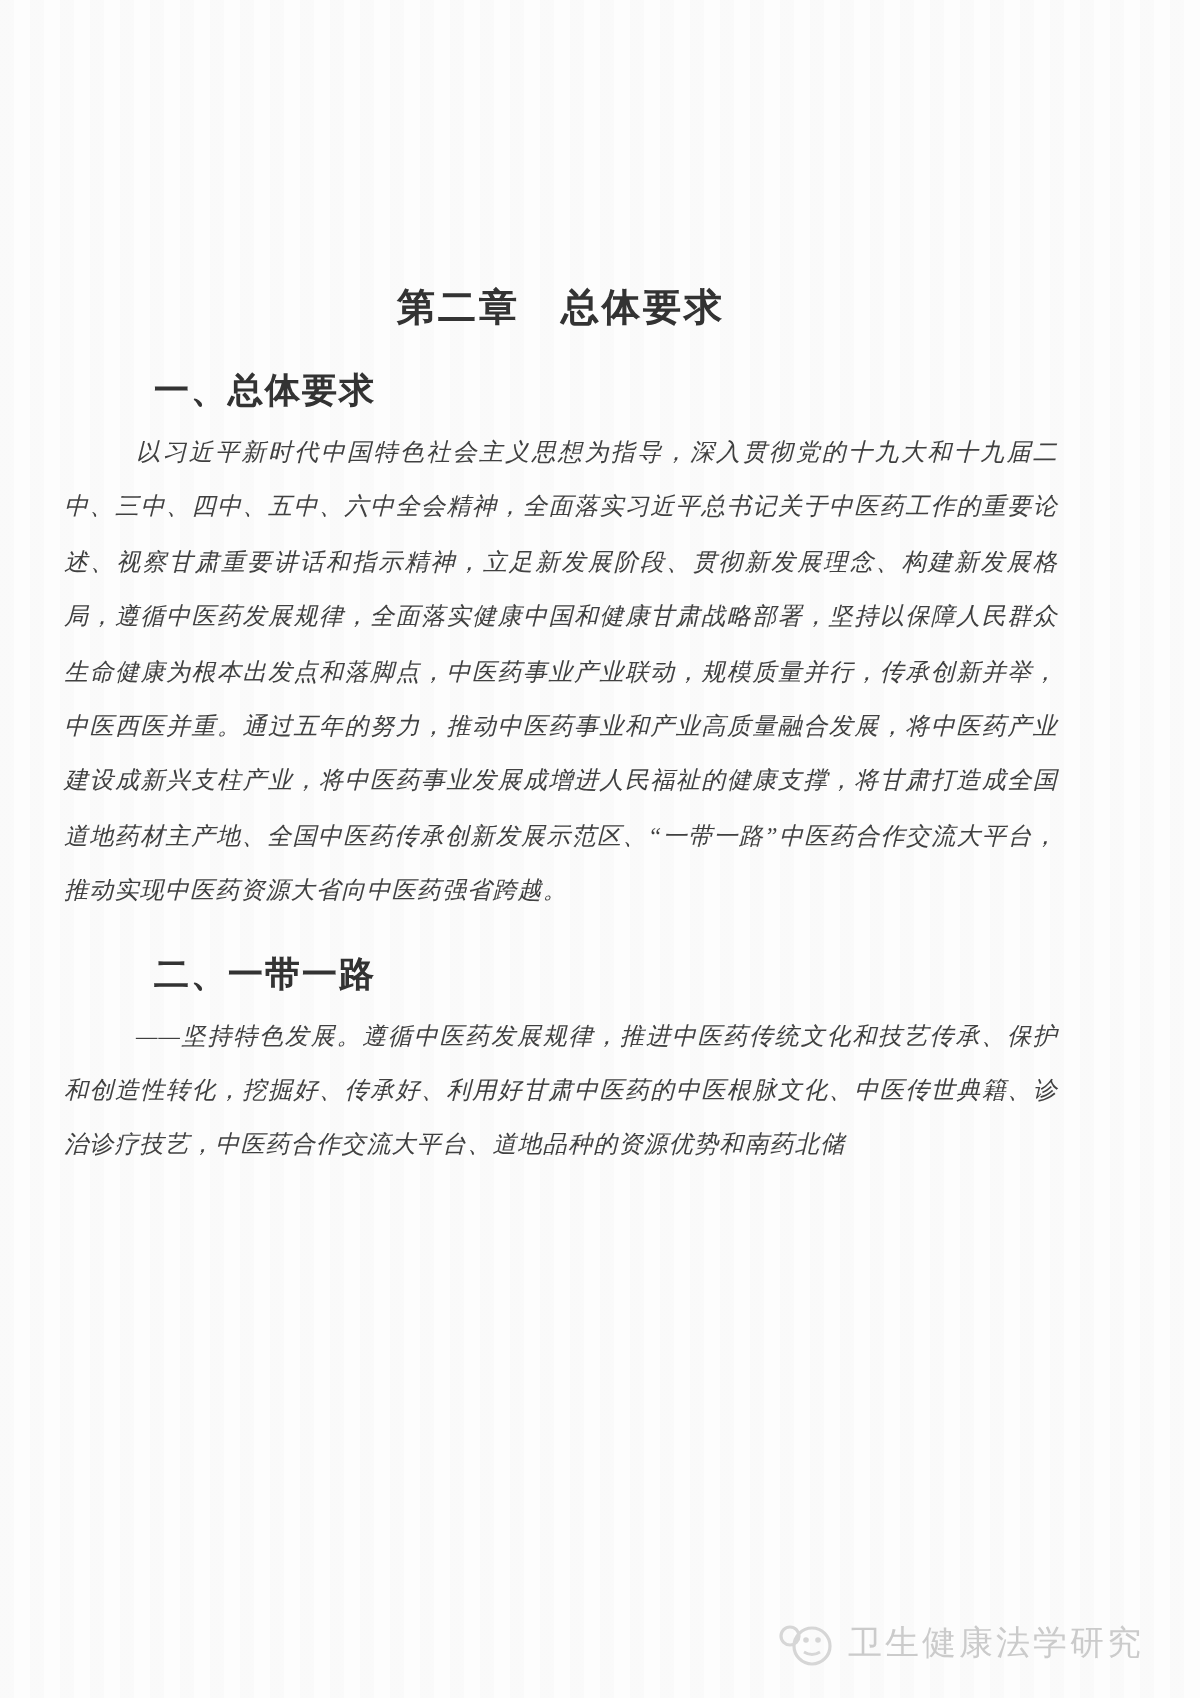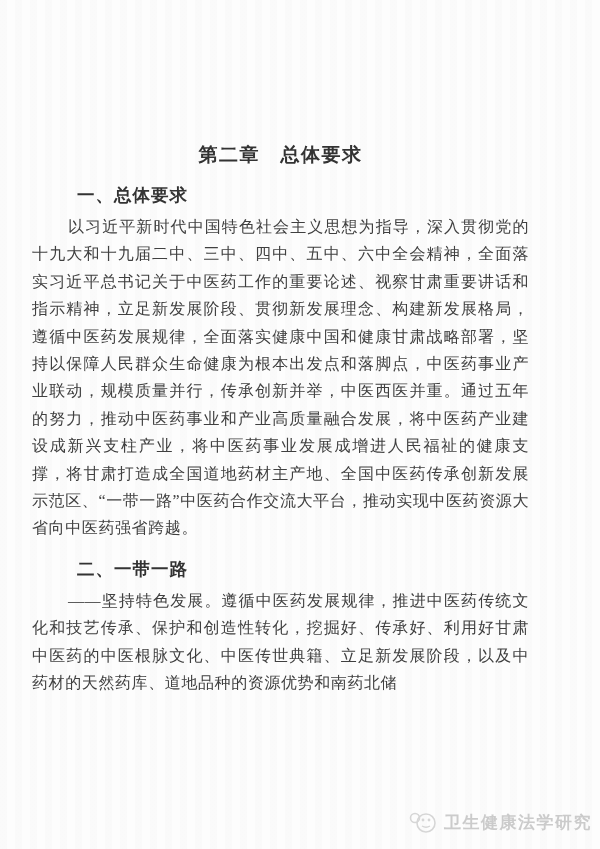--- a/index.html
+++ b/index.html
@@ -36,43 +36,43 @@
     text-indent: 45px;
     font-family: "Liberation Sans", "DejaVu Sans", sans-serif;
     font-weight: 700;
     font-size: 17.5px;
     line-height: 20px;
     letter-spacing: 1px;
     color: #333333;
   }
   .body-paragraph {
     margin: 0;
-    font-size: 16px;
+    font-size: 12px;
     line-height: 27.4px;
     letter-spacing: 0.6px;
     color: #404040;
     text-align: justify;
     text-justify: inter-character;
     text-indent: 36px;
     word-break: break-all;
     overflow-wrap: anywhere;
+    font-style: italic;
   }
   .watermark {
     position: absolute;
-    right: 8px;
+    right: 28px;
     bottom: 15px;
     display: flex;
-    align-items: center;
+    align-items: flex-start;
     gap: 6px;
     color: #cbcbcb;
     font-size: 17px;
     letter-spacing: 1.5px;
     font-family: "Liberation Sans", "DejaVu Sans", sans-serif;
     user-select: none;
-    font-weight: bold;
   }
   .wm-logo {
     display: inline-block;
     width: 30px;
     height: 24px;
   }
   .wm-logo svg { display: block; }
 </style>
 </head>
 <body>
@@ -81,21 +81,21 @@
 
   <h1 class="chapter-title">第二章　总体要求</h1>
 
   <section>
     <h2 class="section-heading">一、总体要求</h2>
     <p class="body-paragraph">以习近平新时代中国特色社会主义思想为指导，深入贯彻党的十九大和十九届二中、三中、四中、五中、六中全会精神，全面落实习近平总书记关于中医药工作的重要论述、视察甘肃重要讲话和指示精神，立足新发展阶段、贯彻新发展理念、构建新发展格局，遵循中医药发展规律，全面落实健康中国和健康甘肃战略部署，坚持以保障人民群众生命健康为根本出发点和落脚点，中医药事业产业联动，规模质量并行，传承创新并举，中医西医并重。通过五年的努力，推动中医药事业和产业高质量融合发展，将中医药产业建设成新兴支柱产业，将中医药事业发展成增进人民福祉的健康支撑，将甘肃打造成全国道地药材主产地、全国中医药传承创新发展示范区、“一带一路”中医药合作交流大平台，推动实现中医药资源大省向中医药强省跨越。</p>
   </section>
 
   <section>
     <h2 class="section-heading">二、一带一路</h2>
-    <p class="body-paragraph">——坚持特色发展。遵循中医药发展规律，推进中医药传统文化和技艺传承、保护和创造性转化，挖掘好、传承好、利用好甘肃中医药的中医根脉文化、中医传世典籍、立足新发展阶段，以及中药材的天然药库、道地品种的资源优势和南药北储</p>
+    <p class="body-paragraph">——坚持特色发展。遵循中医药发展规律，推进中医药传统文化和技艺传承、保护和创造性转化，挖掘好、传承好、利用好甘肃中医药的中医根脉文化、中医传世典籍、诊治诊疗技艺，中医药合作交流大平台、道地品种的资源优势和南药北储</p>
   </section>
 
   <div class="watermark">
     <span class="wm-logo">
       <svg width="30" height="24" viewBox="0 0 30 24" xmlns="http://www.w3.org/2000/svg">
         <circle cx="18" cy="13" r="9" fill="none" stroke="#d6d6d6" stroke-width="1.6"></circle>
         <circle cx="7" cy="8" r="4.5" fill="none" stroke="#d6d6d6" stroke-width="1.6"></circle>
         <circle cx="15" cy="10" r="1.4" fill="#d6d6d6"></circle>
         <circle cx="21" cy="10" r="1.4" fill="#d6d6d6"></circle>
         <path d="M14 16 q4 2.5 8 0" fill="none" stroke="#d6d6d6" stroke-width="1.4"></path>

